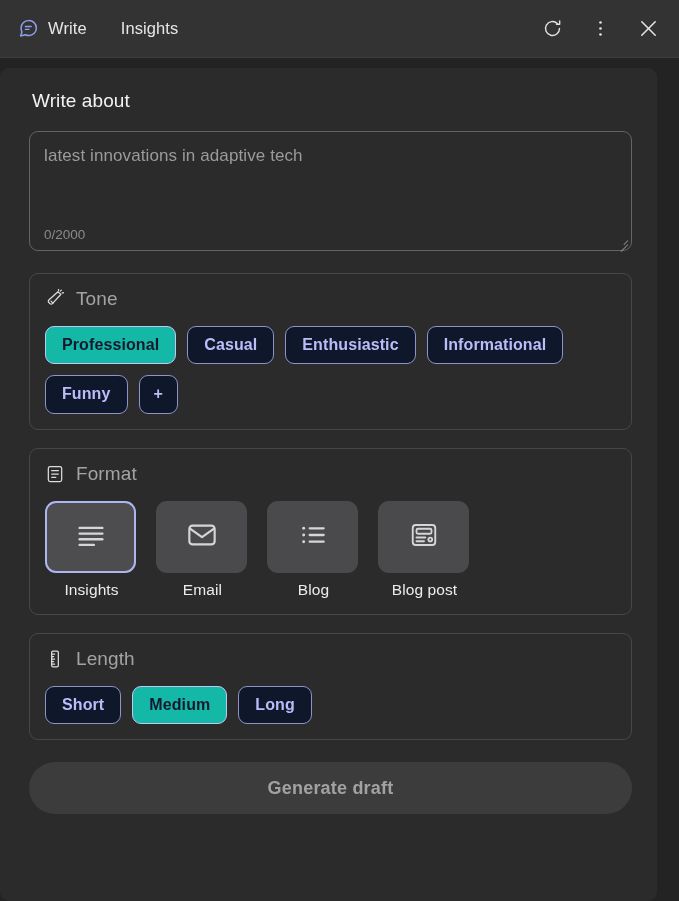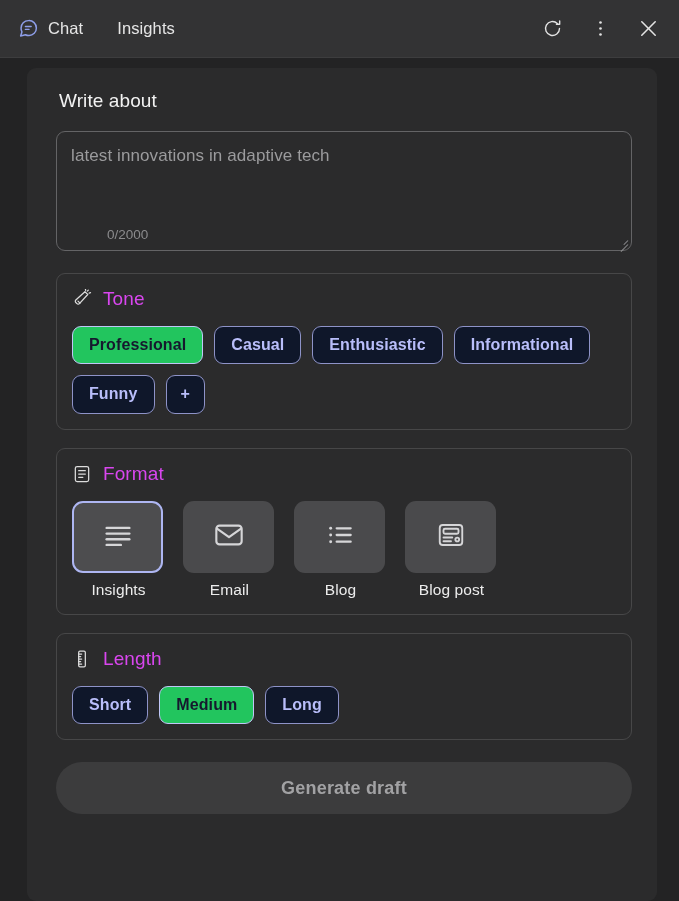--- a/index.html
+++ b/index.html
@@ -75,21 +75,21 @@
     display: flex; align-items: center; justify-content: center;
     cursor: pointer;
     color: #e3e3e3;
   }
 
   
   .page {
     background: #232324;
     height: calc(901px - 58px);
     box-sizing: border-box;
-    padding: 10px 22px 0 27px;
+    padding: 10px 22px 0 0;
   }
   .card {
     background: #2b2b2c;
     border-radius: 9px;
     height: 100%;
     box-sizing: border-box;
     padding: 22px 24px 0 22px;
     overflow: hidden;
   }
 
@@ -115,21 +115,20 @@
     top: 14px; left: 14px; right: 14px;
     font-size: 17px;
     color: #9b9b9d;
     letter-spacing: .1px;
   }
   .ta-counter {
     position: absolute;
     left: 14px; bottom: 8px;
     font-size: 13.5px;
     color: #8b8b8d;
-    margin-left: 36px;
   }
   .resize-handle {
     position: absolute;
     right: 3px; bottom: 3px;
     width: 11px; height: 11px;
     cursor: nwse-resize;
   }
   .resize-handle i {
     position: absolute;
     right: 0;
@@ -149,41 +148,41 @@
     margin: 0 1px 18px 7px;
   }
   .panel-head {
     display: flex;
     align-items: center;
     gap: 11px;
     margin-bottom: 16px;
   }
   .panel-title {
     font-size: 19px;
-    color: #d946ef;
+    color: #a3a3a3;
     letter-spacing: .1px;
   }
   .panel-icon { display: flex; align-items: center; justify-content: center; color: #dcdcdc; }
 
   
   .chips { display: flex; flex-wrap: wrap; gap: 11px; }
   .chip {
     border: 1px solid #8e93c8;
     border-radius: 9px;
     background: #0f172a;
     color: #b9befa;
     font-size: 16px;
     font-weight: bold;
     padding: 9px 16px;
     cursor: pointer;
     letter-spacing: .1px;
     line-height: 1.15;
   }
   .chip.selected {
-    background: #22c55e;
+    background: #14b8a6;
     border-color: #c1c6f7;
     color: #16182e;
   }
   .chip.add {
     padding: 9px 14px;
     display: flex;
     align-items: center;
     justify-content: center;
     color: #b9befa;
   }
@@ -233,21 +232,21 @@
   <div class="tabs">
 
     <div class="tab">
       <span class="tab-icon">
         <svg width="21" height="21" viewBox="0 0 24 24" fill="none" stroke="#8e9ee8" stroke-width="1.7" stroke-linecap="round" stroke-linejoin="round">
           <path d="M21 11.5a8.4 8.4 0 0 1-8.5 8.5 8.8 8.8 0 0 1-4-.9L3 20.5l1.5-4.6A8.4 8.4 0 0 1 3.5 11.5 8.4 8.4 0 0 1 12 3a8.4 8.4 0 0 1 9 8.5z"></path>
           <line x1="8.5" y1="9.6" x2="15" y2="9.6"></line>
           <line x1="8.5" y1="13" x2="12.5" y2="13"></line>
         </svg>
       </span>
-      <span class="tab-label">Chat</span>
+      <span class="tab-label">Write</span>
     </div>
 
 
     <div class="tab">
       <span class="tab-label">Insights</span>
     </div>
 
   </div>
 
   <div class="header-actions">

